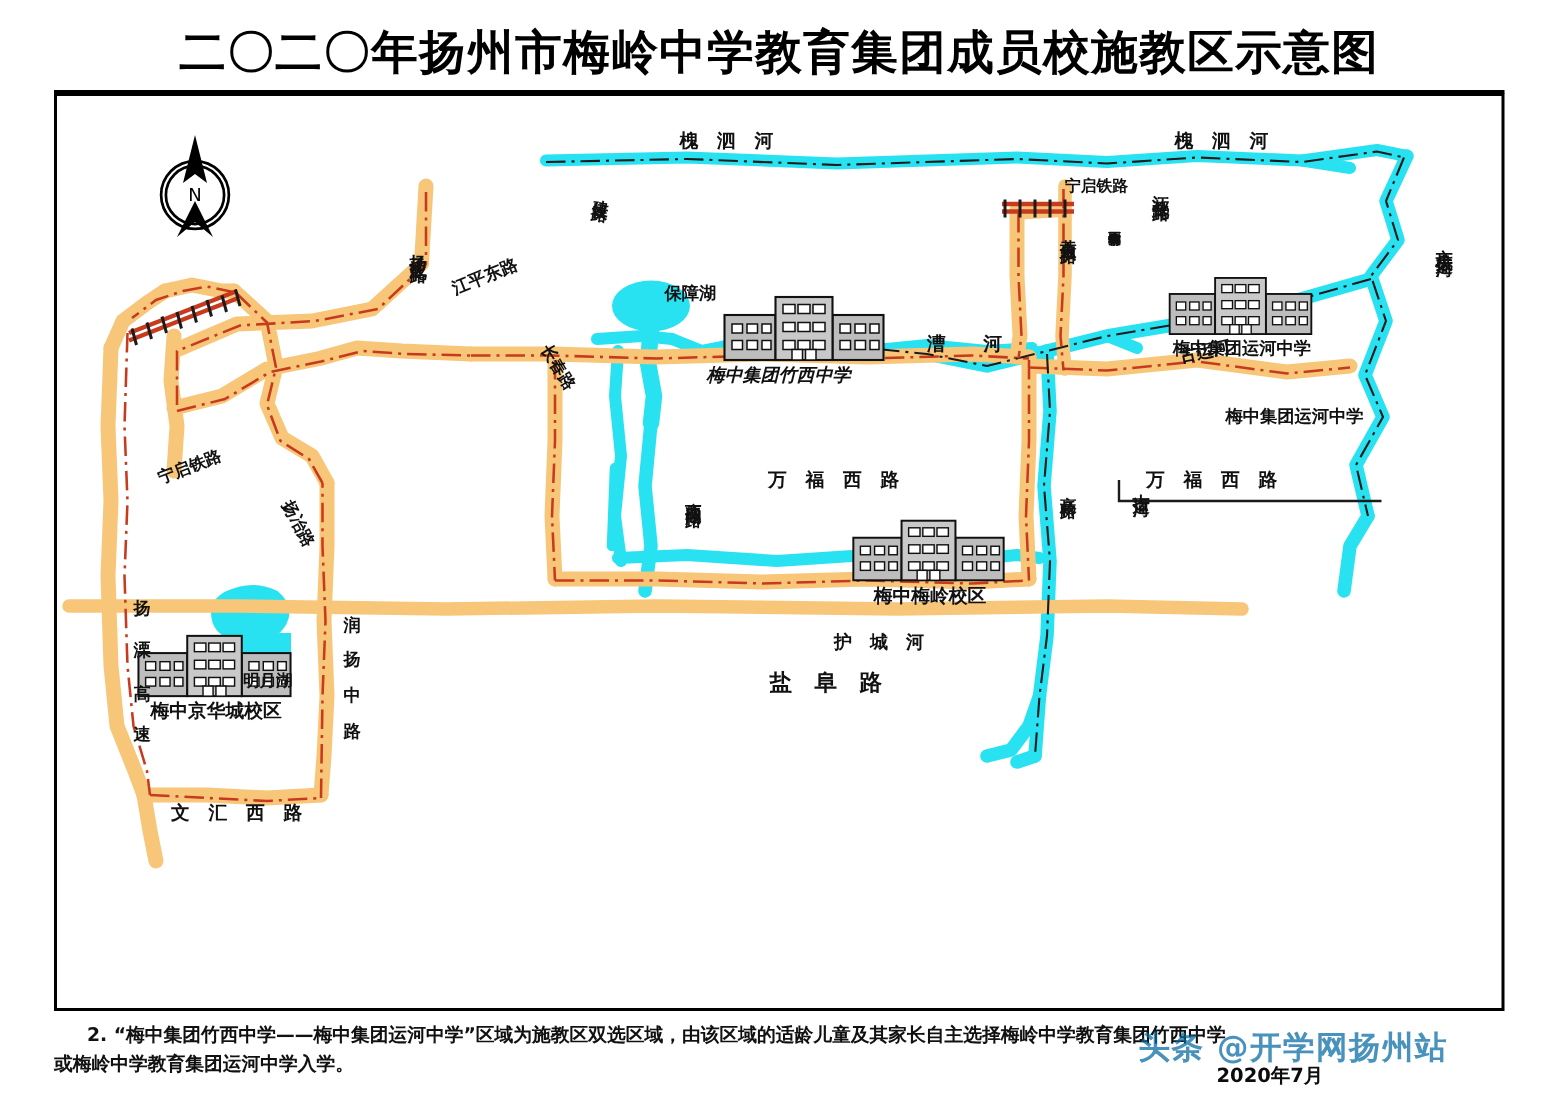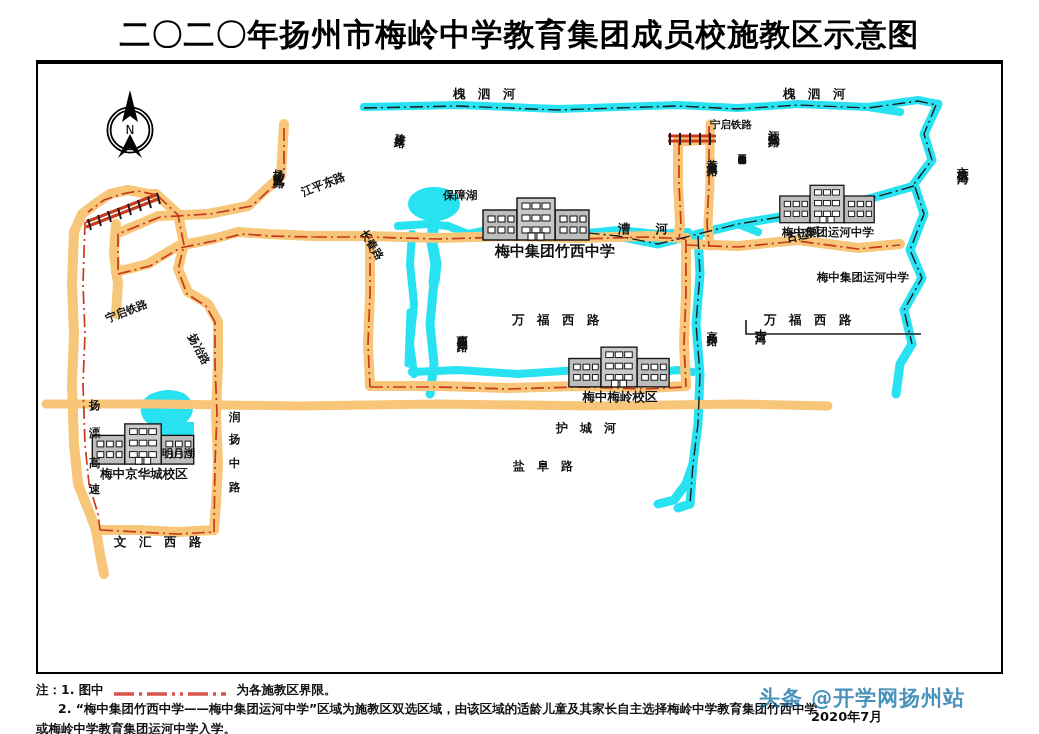--- a/index.html
+++ b/index.html
@@ -227,21 +227,21 @@
             <rect x="51" y="19" width="8" height="6"></rect>
             <rect x="61" y="19" width="8" height="6"></rect>
           <rect x="41" y="31" width="8" height="6"></rect>
             <rect x="51" y="31" width="8" height="6"></rect>
             <rect x="61" y="31" width="8" height="6"></rect>
           <rect x="47" y="37" width="7" height="7"></rect>
             <rect x="56" y="37" width="7" height="7"></rect>
         </g>
       </svg>
     </div>
-    <div class="schoolname" style="left:452px;top:178px;width:130px;font-size:15px;">梅中集团竹西中学</div>
+    <div class="schoolname" style="left:416px;top:178px;width:130px;font-size:12px;font-style:italic;">梅中集团竹西中学</div>
 
     <div class="bld" style="left:740px;top:119px;">
       <svg width="98" height="42" viewBox="0 0 110 46">
         <rect x="2" y="14" width="34" height="30" fill="#BDBDBD" stroke="#111" stroke-width="1.4"></rect>
         <rect x="74" y="14" width="34" height="30" fill="#BDBDBD" stroke="#111" stroke-width="1.4"></rect>
         <rect x="36" y="2" width="38" height="42" fill="#C9C9C9" stroke="#111" stroke-width="1.4"></rect>
         <g fill="#fff" stroke="#111" stroke-width="1">
           <rect x="7" y="20" width="7" height="6"></rect>
             <rect x="17" y="20" width="7" height="6"></rect>
             <rect x="27" y="20" width="6" height="6"></rect>
@@ -372,47 +372,38 @@
     <div class="lbl" style="left:726px;top:250px;font-size:12.5px;">万　福　西　路</div>
 
     <div class="lbl v" style="left:668px;top:258px;font-size:11px;">高桥路</div>
 
     <div class="lbl v" style="left:716px;top:256px;font-size:11.5px;">古运河</div>
 
     <div class="lbl v" style="left:418px;top:262px;font-size:11px;">瘦西湖路</div>
 
     <div class="lbl" style="left:518px;top:358px;font-size:12px;">护　城　河</div>
 
-    <div class="lbl" style="left:475px;top:396px;font-size:12px;">盐　阜　路</div>
+    <div class="lbl" style="left:475px;top:384px;font-size:15px;">盐　阜　路</div>
 
 
     <div class="lbl rot" style="left:66px;top:250px;font-size:11px;transform:rotate(-21deg);">宁启铁路</div>
 
     <div class="lbl rot" style="left:158px;top:268px;font-size:11px;transform:rotate(62deg);">扬冶路</div>
 
     <div class="lbl v" style="left:50px;top:326px;font-size:11.5px;letter-spacing:28px;">扬溧高速</div>
 
     <div class="lbl v" style="left:190px;top:336px;font-size:11.5px;letter-spacing:24px;">润扬中路</div>
 
     <div class="lbl" style="left:124px;top:384px;font-size:11px;">明月湖</div>
 
     <div class="lbl" style="left:76px;top:472px;font-size:12.5px;">文　汇　西　路</div>
 
   </div>
 
   <div class="notes">
-    <div class="ln">
-      <span>注：1. 图中</span>
-      <span class="legend-dash">
-        <svg width="112" height="10" viewBox="0 0 112 10">
-          <line x1="0" y1="5" x2="112" y2="5" stroke="#D9534F" stroke-width="3.4" stroke-dasharray="20 5 3 5 20 5 3 5 3 5"></line>
-        </svg>
-      </span>
-      <span>为各施教区界限。</span>
-    </div>
     <div class="ln" style="padding-left:22px;">2. “梅中集团竹西中学——梅中集团运河中学”区域为施教区双选区域，由该区域的适龄儿童及其家长自主选择梅岭中学教育集团竹西中学</div>
     <div class="ln">或梅岭中学教育集团运河中学入学。</div>
   </div>
 
   <div class="watermark">
     <div class="wm-text" style="left:0;top:0;font-size:21px;letter-spacing:1px;">头条 @开学网扬州站</div>
     <div class="wm-text" style="left:52px;top:24px;font-size:13px;color:#000000;opacity:.95;">2020年7月</div>
   </div>
 
 </div>

